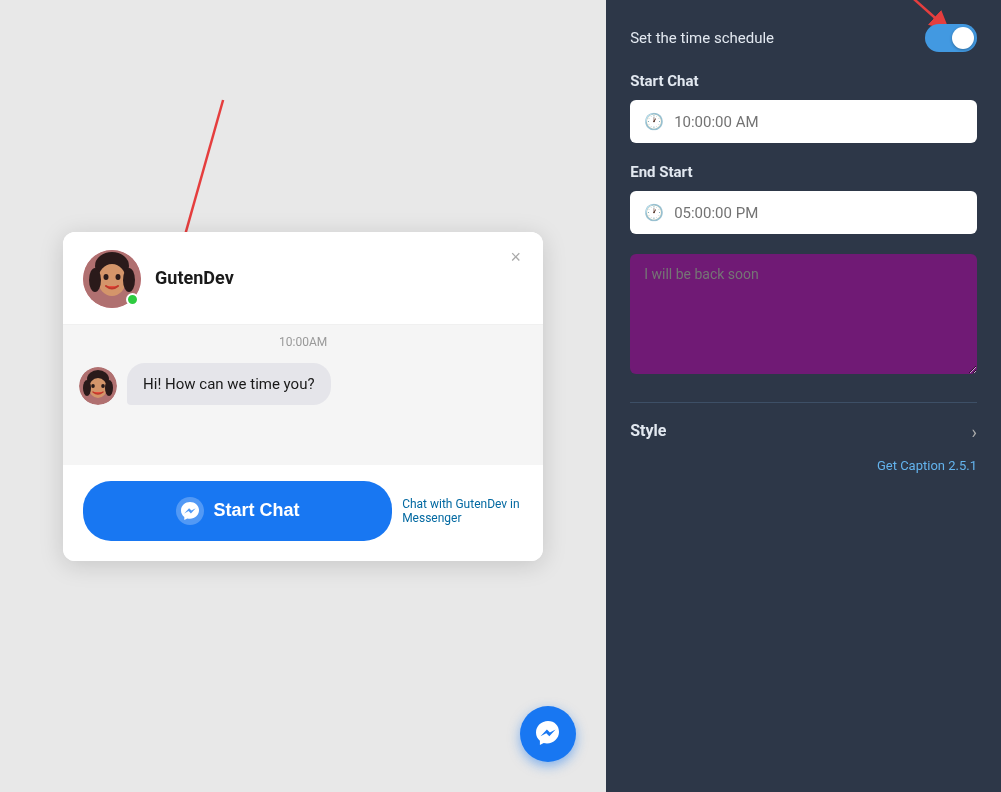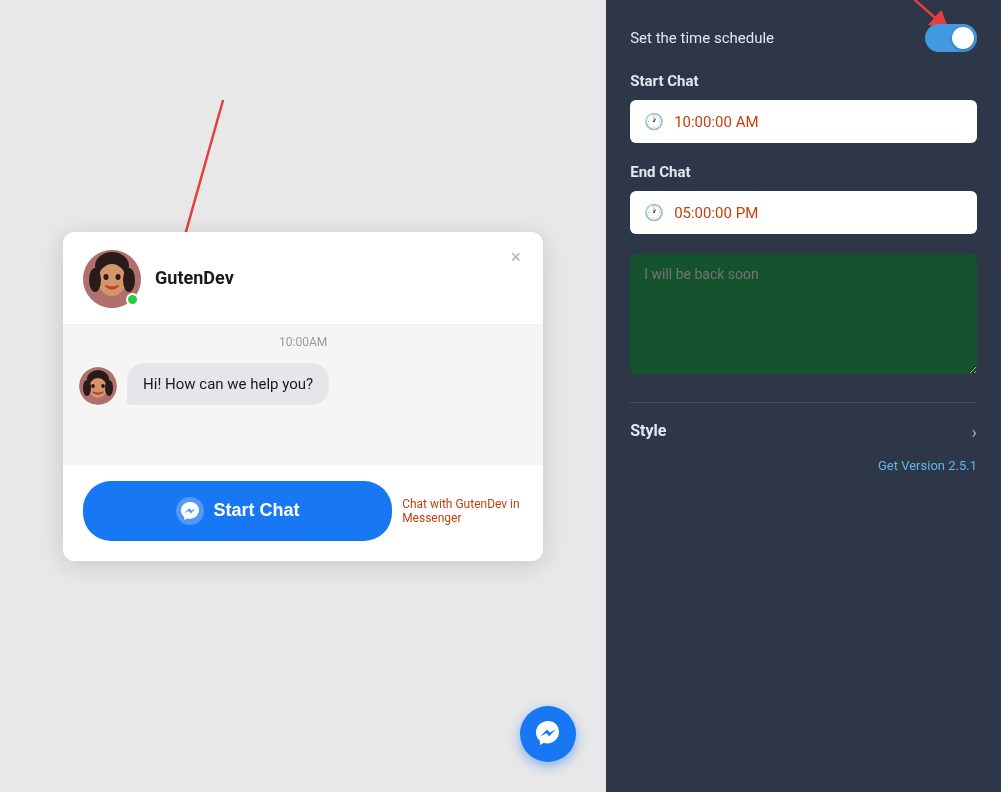--- a/index.html
+++ b/index.html
@@ -164,21 +164,21 @@
     }
 
     .messenger-icon-btn {
       width: 28px;
       height: 28px;
       flex-shrink: 0;
     }
 
     .chat-tagline {
       font-size: 12px;
-      color: #c2410c;
+      color: #0369a1;
     }
 
     
     .floating-messenger {
       position: absolute;
       bottom: 30px;
       right: 30px;
       width: 56px;
       height: 56px;
       background: #1877f2;
@@ -253,26 +253,26 @@
     }
 
     .clock-icon {
       color: #999;
       font-size: 16px;
       flex-shrink: 0;
     }
 
     .time-value {
       font-size: 15px;
-      color: #c2410c;
+      color: #737373;
     }
 
     .caption-textarea {
       width: 100%;
-      background: #14532d;
+      background: #701a75;
       border: none;
       border-radius: 6px;
       padding: 12px 14px;
       font-size: 14px;
       color: #999;
       min-height: 120px;
       resize: vertical;
       font-family: inherit;
       margin-bottom: 24px;
     }
@@ -366,21 +366,21 @@
             <circle cx="19" cy="19" r="19" fill="#b07070"></circle>
             <ellipse cx="19" cy="12" rx="11" ry="9" fill="#2a1a1a"></ellipse>
             <ellipse cx="19" cy="21" rx="9" ry="10" fill="#d4956a"></ellipse>
             <ellipse cx="14" cy="19" rx="1.8" ry="2" fill="#2a1a1a"></ellipse>
             <ellipse cx="24" cy="19" rx="1.8" ry="2" fill="#2a1a1a"></ellipse>
             <path d="M14 25 Q19 29 24 25" stroke="#c0392b" stroke-width="1.5" fill="#e74c3c" stroke-linecap="round"></path>
             <ellipse cx="8" cy="21" rx="4" ry="8" fill="#2a1a1a"></ellipse>
             <ellipse cx="30" cy="21" rx="4" ry="8" fill="#2a1a1a"></ellipse>
           </svg>
         </div>
-        <div class="msg-bubble">Hi! How can we help you?</div>
+        <div class="msg-bubble">Hi! How can we time you?</div>
       </div>
     </div>
 
     <div class="chat-footer">
       <button class="start-chat-btn">
 
         <svg class="messenger-icon-btn" viewBox="0 0 28 28" xmlns="http://www.w3.org/2000/svg">
           <circle cx="14" cy="14" r="14" fill="rgba(255,255,255,0.25)"></circle>
           <path d="M14 5C9.03 5 5 8.8 5 13.5c0 2.6 1.3 4.9 3.3 6.5V23l3-1.6c.8.2 1.7.3 2.7.3 4.97 0 9-3.8 9-8.5S18.97 5 14 5zm.9 11.4l-2.3-2.4-4.4 2.4 4.9-5.2 2.3 2.4 4.3-2.4-4.8 5.2z" fill="white"></path>
         </svg>
@@ -421,31 +421,31 @@
   </div>
 
   
   <div class="section-label">Start Chat</div>
   <div class="time-input-wrap">
     <span class="clock-icon">🕐</span>
     <span class="time-value">10:00:00 AM</span>
   </div>
 
   
-  <div class="section-label">End Chat</div>
+  <div class="section-label">End Start</div>
   <div class="time-input-wrap">
     <span class="clock-icon">🕐</span>
     <span class="time-value">05:00:00 PM</span>
   </div>
 
   
   <textarea class="caption-textarea" placeholder="I will be back soon" style=""></textarea>
 
   
   <div class="style-row">
     <span class="style-label">Style</span>
     <span class="chevron-right">›</span>
   </div>
 
   
-  <div class="bottom-link">Get Version 2.5.1</div>
+  <div class="bottom-link">Get Caption 2.5.1</div>
 
 </div>
 
 </body></html>

